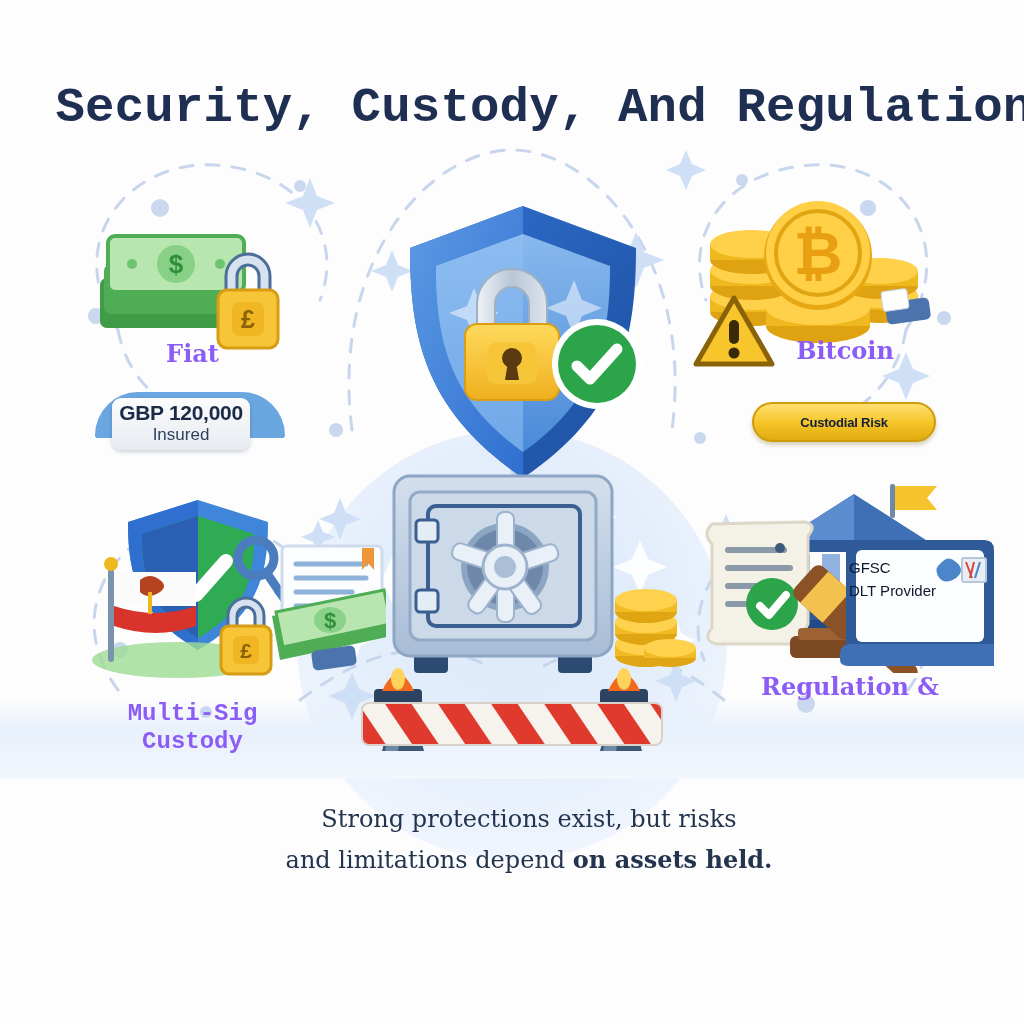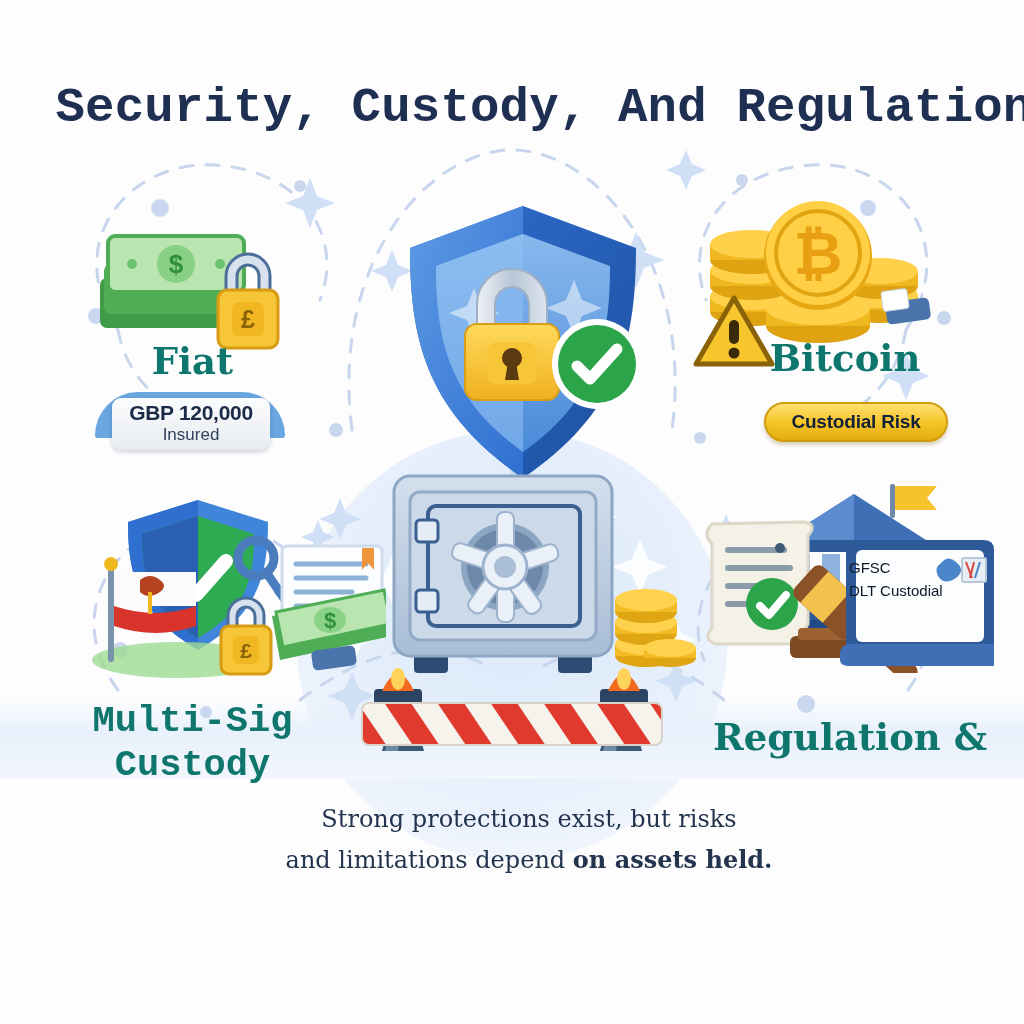--- a/index.html
+++ b/index.html
@@ -27,58 +27,58 @@
   .title{
     position:absolute;left:0;top:80px;width:1024px;text-align:center;
     font-family:Liberation Mono, monospace;
     font-weight:700;font-size:49px;letter-spacing:.2px;
     color:#1e2f52;
     padding-left:32px;
   }
   .cat-label{
     position:absolute;text-align:center;
     font-family:"DejaVu Serif", serif;
-    font-weight:700;font-size:37px;line-height:1.18;color:#0f766e;
+    font-weight:700;font-size:24px;line-height:1.18;color:#8b5cf6;
   }
   #lbl-fiat{left:85px;top:340px;width:215px;}
   #lbl-bitcoin{left:735px;top:337px;width:220px;}
   #lbl-multisig{left:60px;top:700px;width:265px;font-family:Liberation Mono, monospace;}
-  #lbl-regulation{left:705px;top:716px;width:290px;}
+  #lbl-regulation{left:705px;top:673px;width:290px;}
 
   .caption{
     position:absolute;left:17px;top:800px;width:1024px;text-align:center;
     font-family:"DejaVu Serif", serif;
     font-size:24px;line-height:1.65;color:#23344f;
   }
   .caption b{font-weight:700;}
 
   
   .insured-badge{
     position:absolute;left:95px;top:388px;width:190px;height:62px;
   }
   .insured-arc{
     position:absolute;left:0;top:4px;width:190px;height:46px;
     background:#6aa6e0;border-radius:92px 92px 6px 6px;
   }
   .insured-card{
-    position:absolute;left:17px;top:10px;width:158px;height:52px;
+    position:absolute;left:17px;top:10px;width:138px;height:52px;
     background:linear-gradient(180deg,#fbfcfd 0%,#e7ebf0 100%);
     border-radius:9px;box-shadow:0 2px 4px rgba(30,50,85,.22);
     display:flex;flex-direction:column;align-items:center;justify-content:center;
   }
   .insured-amount{font-size:21px;font-weight:700;color:#1a2b48;letter-spacing:-.3px;line-height:1.05;}
   .insured-sub{font-size:17px;color:#30415c;line-height:1.25;}
 
   .risk-pill{
     position:absolute;left:752px;top:402px;width:180px;height:36px;
     background:linear-gradient(180deg,#ffe071 0%,#f5c528 52%,#e2ac10 100%);
     border:2px solid #cf9c0c;border-radius:20px;
     box-shadow:0 3px 4px rgba(120,85,0,.28);
     display:flex;align-items:center;justify-content:center;
-    font-size:19px;font-weight:700;color:#14203a;letter-spacing:-.2px;margin-left:12px;
+    font-size:13px;font-weight:700;color:#14203a;letter-spacing:-.2px;
   }
 
   
   .laptop-text{
     position:absolute;left:849px;top:556px;width:130px;
     color:#0f172a;font-size:15px;line-height:1.55;
     font-family:"Liberation Sans", sans-serif;
   }
   .laptop-row{display:flex;align-items:center;gap:5px;}
 </style>
@@ -460,21 +460,21 @@
     <g>
       <path d="M246 86 q8 -10 16 -2 q10 8 0 16 q-12 8 -18 -2 q-4 -8 2 -12 z" fill="#4a86c9"></path>
       <rect x="268" y="80" width="24" height="24" rx="2" fill="#e8eef6" stroke="#b7c7da" stroke-width="2"></rect>
       <path d="M272 84 l6 16 M280 84 l-4 16" stroke="#d8453a" stroke-width="2"></path>
       <path d="M286 84 l-5 16" stroke="#4a86c9" stroke-width="2"></path>
     </g>
   </svg>
 
   <div class="laptop-text">
     <div class="laptop-row">GFSC</div>
-    <div class="laptop-row">DLT Custodial</div>
+    <div class="laptop-row">DLT Provider</div>
   </div>
 
   <div class="cat-label" id="lbl-regulation">
     <div>Regulation &amp;</div>
   </div>
 
   <div class="title">Security, Custody, And Regulation</div>
 
   <div class="caption">
     <div>Strong protections exist, but risks</div>

